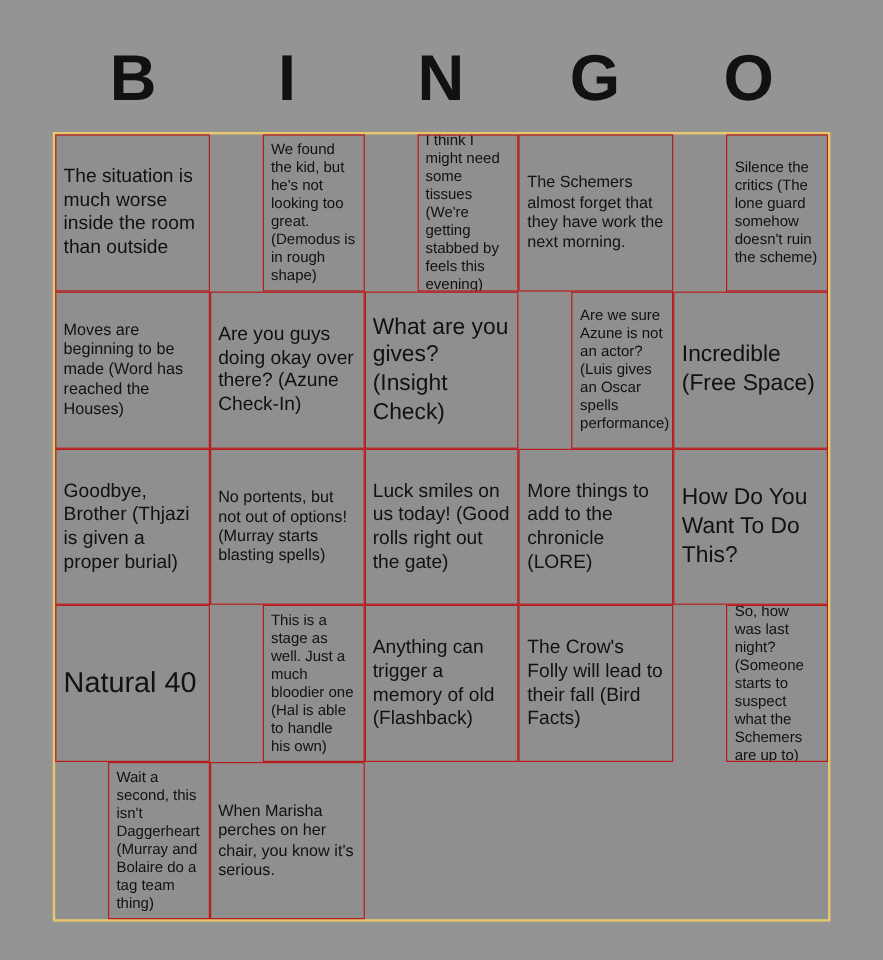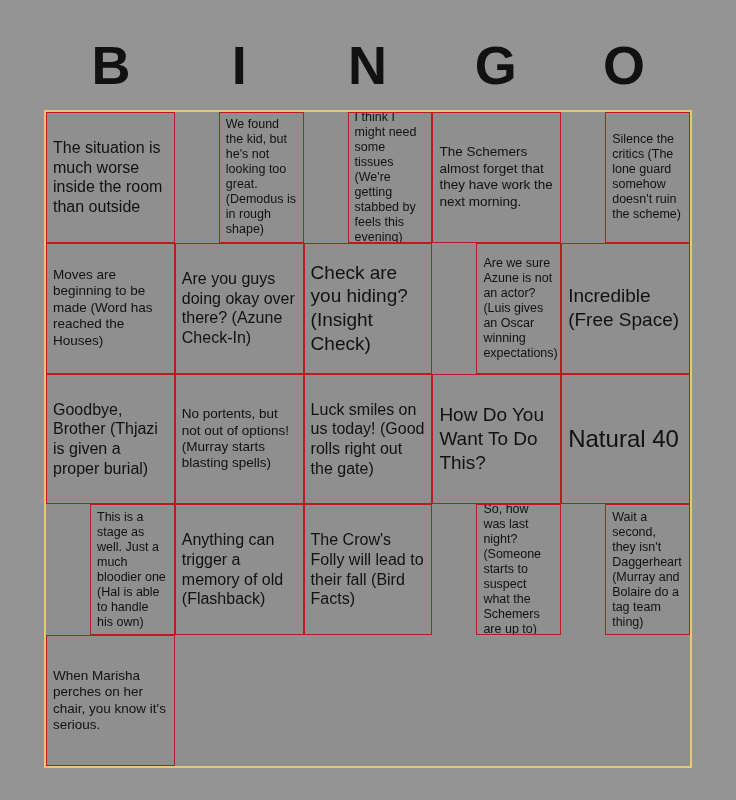--- a/index.html
+++ b/index.html
@@ -103,38 +103,41 @@
         <span>Silence the critics (The lone guard somehow doesn't ruin the scheme)</span>
       </div>
 
     <div class="cell">
         <span>Moves are beginning to be made (Word has reached the Houses)</span>
       </div>
     <div class="cell size-md">
         <span>Are you guys doing okay over there? (Azune Check-In)</span>
       </div>
     <div class="cell size-lg">
-        <span>Check are you hiding? (Insight Check)</span>
+        <span>What are you gives? (Insight Check)</span>
       </div>
     <div class="cell size-sm">
-        <span>Are we sure Azune is not an actor? (Luis gives an Oscar winning expectations)</span>
+        <span>Are we sure Azune is not an actor? (Luis gives an Oscar spells performance)</span>
       </div>
 
     <div class="cell size-lg">
         <span>Incredible (Free Space)</span>
       </div>
     <div class="cell size-md">
         <span>Goodbye, Brother (Thjazi is given a proper burial)</span>
       </div>
     <div class="cell">
         <span>No portents, but not out of options! (Murray starts blasting spells)</span>
       </div>
 
     <div class="cell size-md">
         <span>Luck smiles on us today! (Good rolls right out the gate)</span>
+      </div>
+    <div class="cell size-md">
+        <span>More things to add to the chronicle (LORE)</span>
       </div>
     <div class="cell size-lg">
         <span>How Do You Want To Do This?</span>
       </div>
     <div class="cell size-xl">
         <span>Natural 40</span>
       </div>
     <div class="cell size-sm">
         <span>This is a stage as well. Just a much bloodier one (Hal is able to handle his own)</span>
       </div>
@@ -142,20 +145,20 @@
     <div class="cell size-md">
         <span>Anything can trigger a memory of old (Flashback)</span>
       </div>
     <div class="cell size-md">
         <span>The Crow's Folly will lead to their fall (Bird Facts)</span>
       </div>
     <div class="cell size-sm">
         <span>So, how was last night? (Someone starts to suspect what the Schemers are up to)</span>
       </div>
     <div class="cell size-sm">
-        <span>Wait a second, they isn't Daggerheart (Murray and Bolaire do a tag team thing)</span>
+        <span>Wait a second, this isn't Daggerheart (Murray and Bolaire do a tag team thing)</span>
       </div>
     <div class="cell">
         <span>When Marisha perches on her chair, you know it's serious.</span>
       </div>
   </div>
 
 </div>
 
 </body></html>

